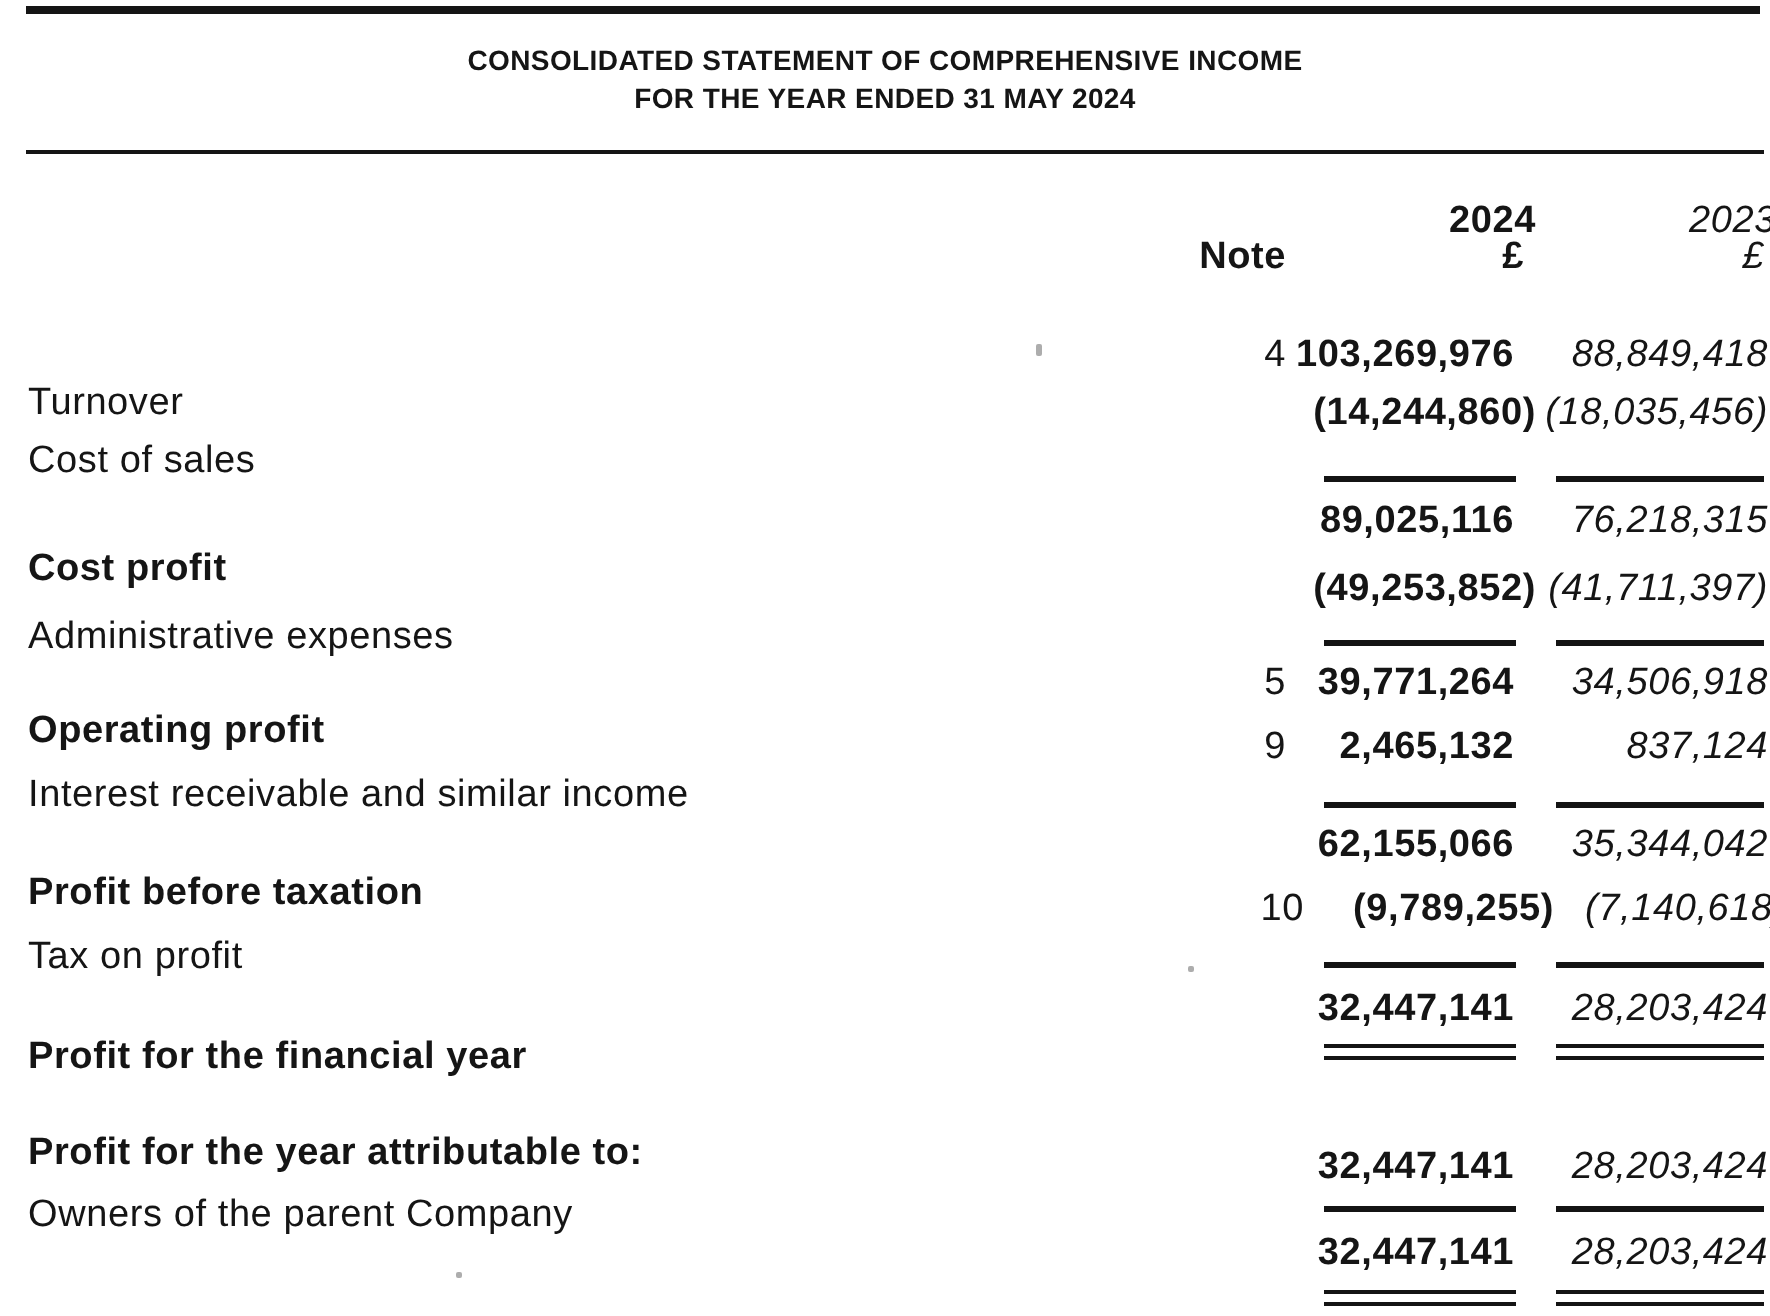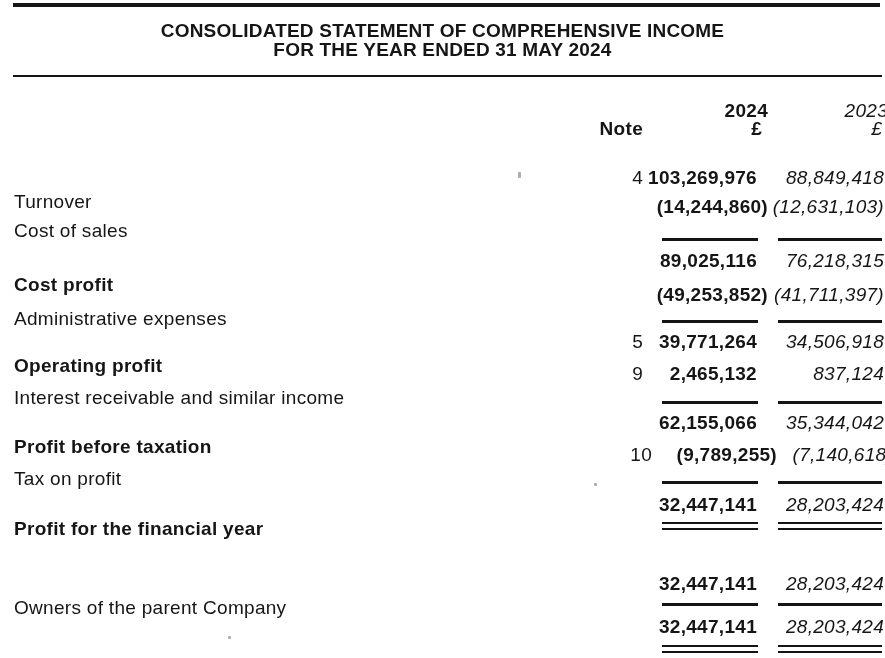--- a/index.html
+++ b/index.html
@@ -7,21 +7,21 @@
     position:relative;width:885px;height:658px;background:#ffffff;
     font-family:"Liberation Sans","DejaVu Sans",sans-serif;
     font-size:19px;color:#151515;letter-spacing:.3px;overflow:hidden;
   }
   
   .rule{position:absolute;background:#151515;}
   .rule-top{left:13px;top:3px;width:867px;height:4px;}
   .rule-header{left:13px;top:75px;width:869px;height:2px;}
   
   .title{position:absolute;left:0;top:21px;width:885px;text-align:center;
-         font-weight:bold;font-size:19px;line-height:19px;letter-spacing:.2px;}
+         font-weight:bold;font-size:14px;line-height:19px;letter-spacing:.2px;}
   
   .row{position:absolute;left:0;width:885px;height:28px;line-height:28px;white-space:nowrap;}
   .label{position:absolute;left:14px;margin-top:24px;}
   .cell{position:absolute;text-align:right;}
   .note{right:242px;width:90px;}
   .c24{right:117px;width:170px;font-weight:bold;padding-right:11px;}
   .c23{right:1px;width:170px;font-style:italic;}
   .c24.paren,.c23.paren{padding-right:0;}
   .emph{font-weight:bold;}
   .row.hdr .c24{padding-right:6px;}
@@ -72,21 +72,21 @@
   <div class="row r0">
     <span class="label">Turnover</span>
     <span class="cell note">4</span>
     <span class="cell c24">103,269,976</span>
     <span class="cell c23">88,849,418</span>
   </div>
 
   <div class="row r1">
     <span class="label">Cost of sales</span>
     <span class="cell c24 paren">(14,244,860)</span>
-    <span class="cell c23 paren">(12,631,103)</span>
+    <span class="cell c23 paren">(18,035,456)</span>
   </div>
 
   <div class="seg s24 lA"></div>
   <div class="seg s23 lA"></div>
 
   <div class="row r2">
     <span class="label emph">Cost profit</span>
     <span class="cell c24">89,025,116</span>
     <span class="cell c23">76,218,315</span>
   </div>
@@ -135,20 +135,23 @@
 
   <div class="row r8">
     <span class="label emph">Profit for the financial year</span>
     <span class="cell c24">32,447,141</span>
     <span class="cell c23">28,203,424</span>
   </div>
 
   <div class="seg s24 dbl lE"></div>
   <div class="seg s23 dbl lE"></div>
 
+  <div class="row r9">
+    <span class="label emph">Profit for the year attributable to:</span>
+  </div>
 
   <div class="row r10">
     <span class="label">Owners of the parent Company</span>
     <span class="cell c24">32,447,141</span>
     <span class="cell c23">28,203,424</span>
   </div>
 
   <div class="seg s24 lF"></div>
   <div class="seg s23 lF"></div>
 

